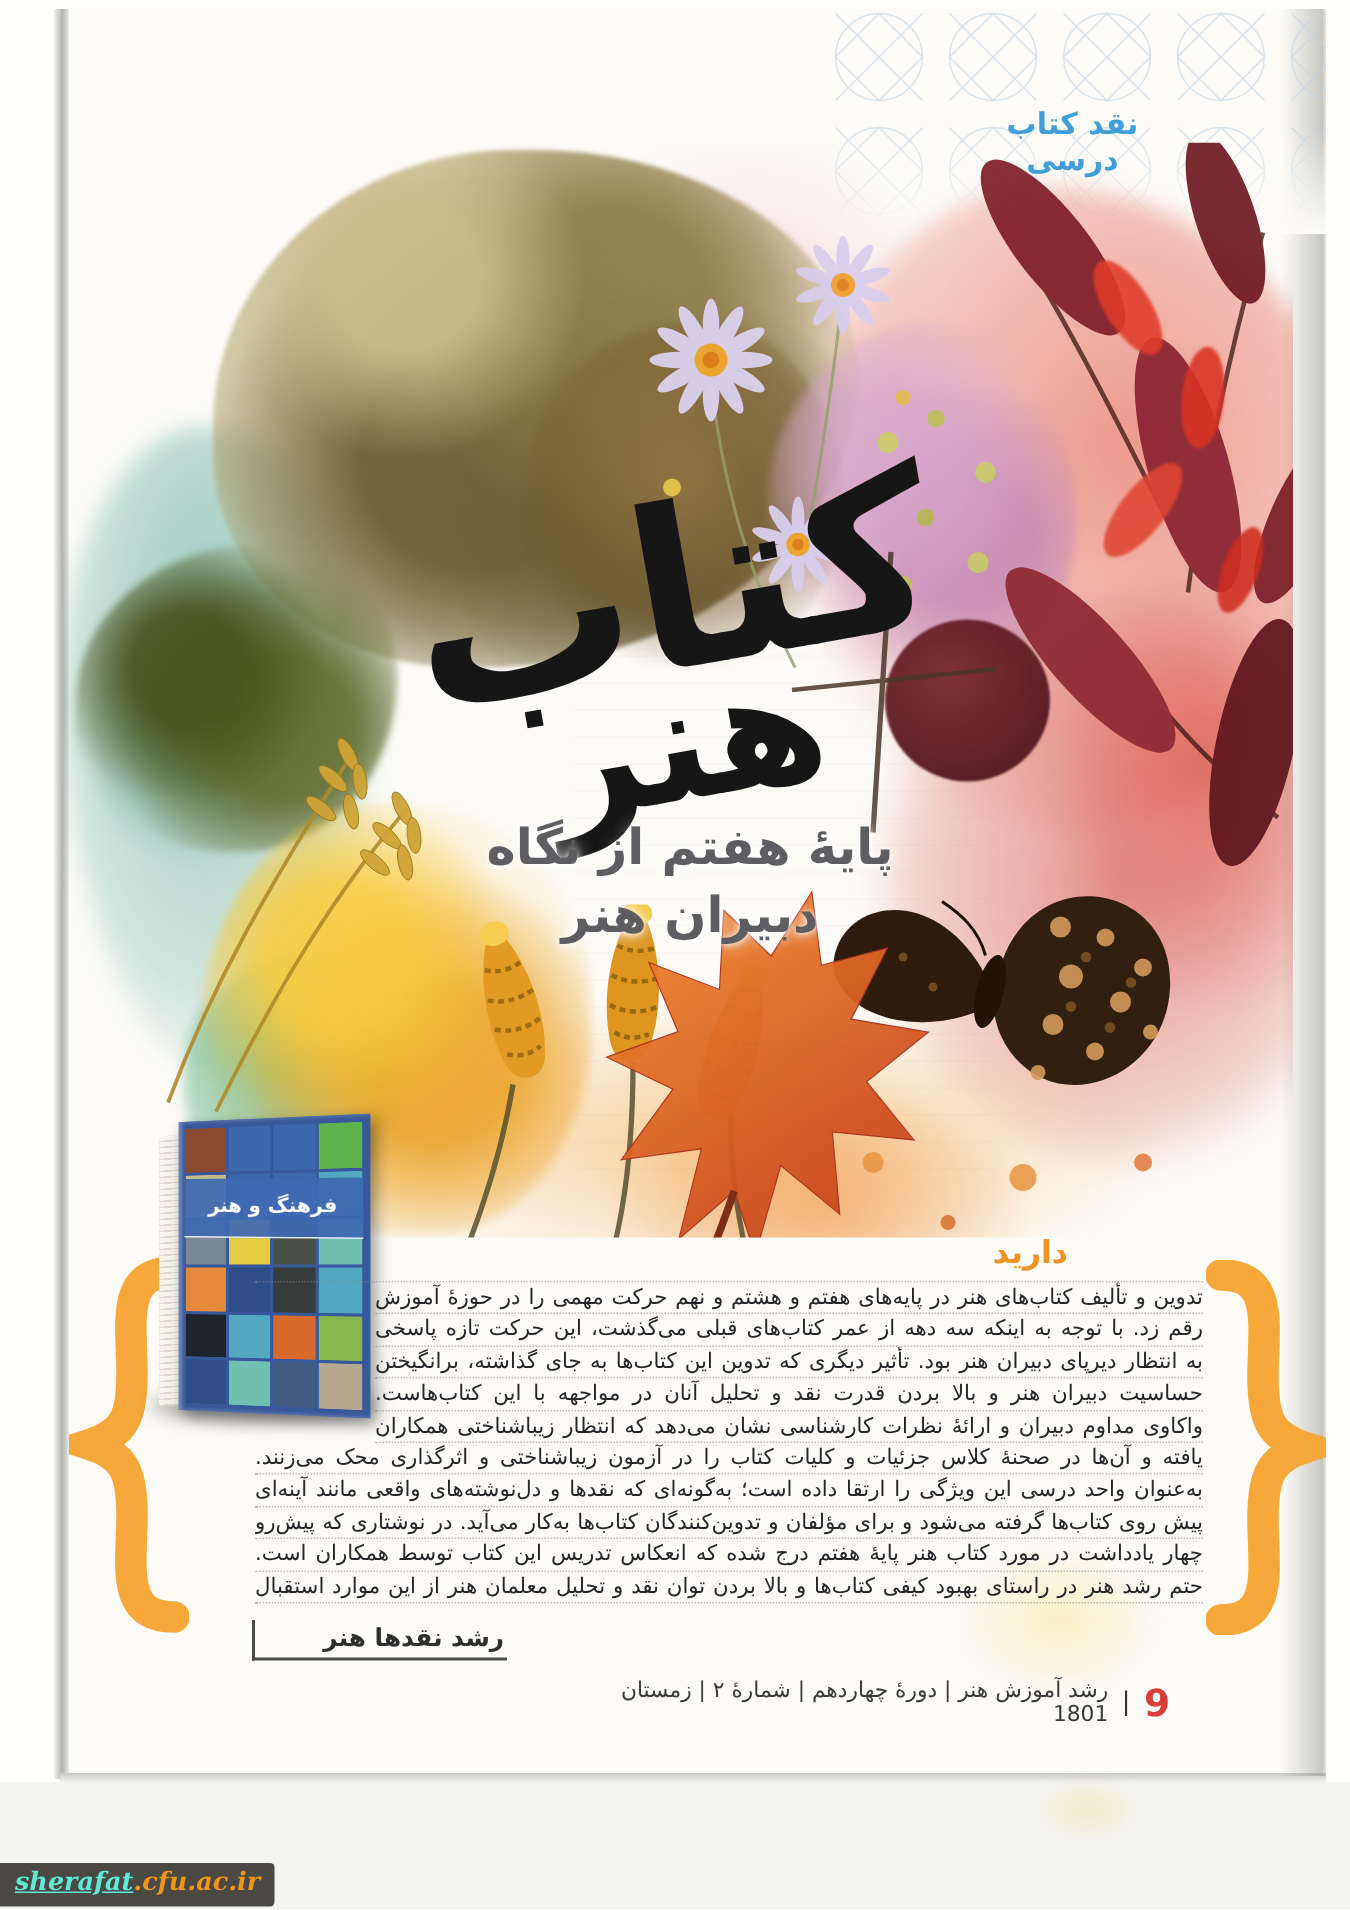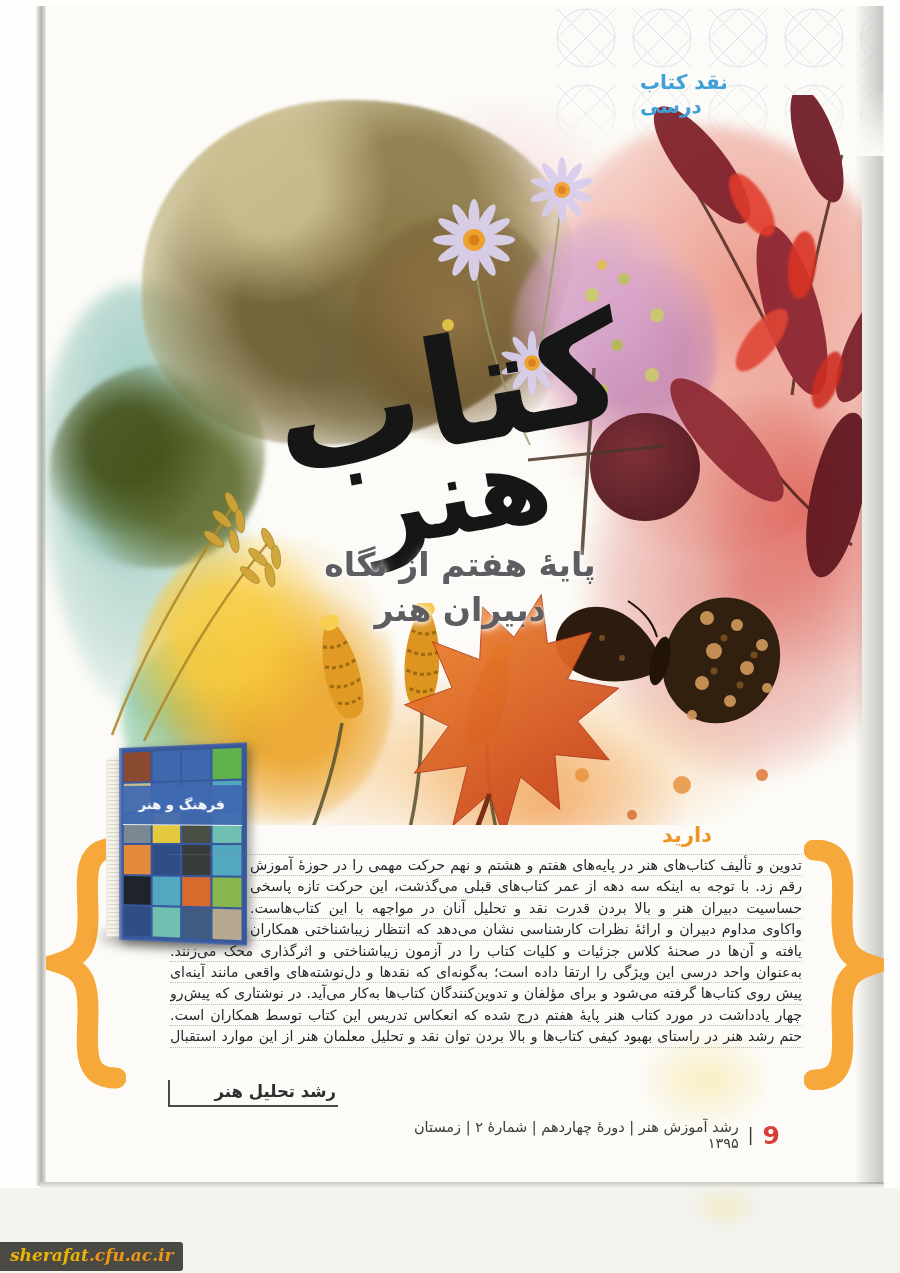--- a/index.html
+++ b/index.html
@@ -15,21 +15,21 @@
      background:linear-gradient(to bottom,#c9c9c4,#f0f0ec);}
   .page-right-shade{left:854px;top:6px;width:30px;height:1178px;z-index:1;
      background:linear-gradient(to right,rgba(0,0,0,0),rgba(110,110,104,.30) 78%,rgba(140,140,132,.48) 92%,rgba(0,0,0,.08));}
   .outside-bottom{left:0;top:1188px;width:900px;height:85px;background:#f3f3ef;z-index:1;}
 
   
   .pattern-wrap{left:548px;top:0;width:336px;height:152px;z-index:2;opacity:.6;}
   .pattern-fade{left:548px;top:86px;width:336px;height:70px;z-index:2;
      background:linear-gradient(to bottom,rgba(252,251,247,0),#fcfbf7);}
   .header-label{left:640px;top:70px;width:150px;height:30px;z-index:3;direction:rtl;
-     text-align:left;font-size:20px;font-weight:bold;color:#3f9fd8;}
+     text-align:center;font-size:20px;font-weight:bold;color:#3f9fd8;}
 
   
   .collage{left:42px;top:95px;width:820px;height:730px;z-index:2;overflow:hidden;}
   .blob{position:absolute;}
   .teal-blob{left:0;top:190px;width:210px;height:430px;filter:blur(7px);border-radius:45% 55% 50% 50%/40% 45% 55% 60%;
      background:radial-gradient(ellipse at 45% 35%,rgba(72,160,145,.55),rgba(72,160,145,.25) 55%,transparent 78%);}
   .teal-core{left:18px;top:300px;width:130px;height:190px;filter:blur(5px);border-radius:50%;
      background:radial-gradient(circle,rgba(42,140,120,.5),transparent 72%);}
   .green-splash{left:80px;top:540px;width:145px;height:165px;filter:blur(4px);border-radius:60% 40% 55% 45%/50% 60% 40% 50%;
      background:radial-gradient(circle at 45% 45%,rgba(48,158,96,.65),rgba(48,158,96,.3) 60%,transparent 80%);}
@@ -127,21 +127,21 @@
   .label-box{left:168px;top:1080px;width:170px;height:27px;z-index:7;direction:rtl;
      border-left:2px solid #4a4a4a;border-bottom:2px solid #4a4a4a;box-sizing:border-box;
      font-size:16.5px;font-weight:bold;color:#2e2e2e;text-align:right;padding:2px 2px 0 8px;}
   .footer{left:400px;top:1120px;width:380px;height:30px;z-index:7;direction:rtl;
      display:flex;align-items:center;gap:9px;color:#3a3a3a;font-size:14.5px;}
   .footer .pagenum{font-size:25px;font-weight:bold;color:#d93d38;line-height:1;}
   .footer .fsep{color:#333;font-size:17px;}
   .watermark{left:0;top:1242px;z-index:8;background:#4b4944;border-radius:0 3px 3px 0;
      padding:3px 10px 6px 10px;font-family:"DejaVu Serif",serif;font-style:italic;
      font-weight:bold;font-size:17px;}
-  .watermark .p1{color:#eab308;}
+  .watermark .p1{color:#5eead4;text-decoration:underline;}
   .watermark .p2{color:#ee9617;}
 </style>
 </head>
 <body>
 
 <div class="canvas">
 
   <div class="abs page"></div>
   <div class="abs page-left-edge"></div>
   <div class="abs page-bottom-edge"></div>
@@ -411,37 +411,38 @@
         <div class="tile" style="background: rgb(64, 90, 128);"></div>
         <div class="tile" style="background: rgb(181, 168, 143);"></div>
       </div>
     <div class="abs cover-band">فرهنگ و هنر</div>
   </div>
 
   <div class="abs intro-heading">دارید</div>
   <div class="abs intro" id="intro-lines">
       <div class="line indent">تدوین و تألیف کتاب‌های هنر در پایه‌های هفتم و هشتم و نهم حرکت مهمی را در حوزهٔ آموزش هنر</div>
       <div class="line indent">رقم زد. با توجه به اینکه سه دهه از عمر کتاب‌های قبلی می‌گذشت، این حرکت تازه پاسخی ارزنده</div>
+      <div class="line indent">به انتظار دیرپای دبیران هنر بود. تأثیر دیگری که تدوین این کتاب‌ها به جای گذاشته، برانگیختن</div>
       <div class="line indent">حساسیت دبیران هنر و بالا بردن قدرت نقد و تحلیل آنان در مواجهه با این کتاب‌هاست. به‌عبارتی،</div>
       <div class="line indent">واکاوی مداوم دبیران و ارائهٔ نظرات کارشناسی نشان می‌دهد که انتظار زیباشناختی همکاران هنر ارتقا</div>
       <div class="line">یافته و آن‌ها در صحنهٔ کلاس جزئیات و کلیات کتاب را در آزمون زیباشناختی و اثرگذاری محک می‌زنند. بنابراین،</div>
       <div class="line">به‌عنوان واحد درسی این ویژگی را ارتقا داده است؛ به‌گونه‌ای که نقدها و دل‌نوشته‌های واقعی مانند آینه‌ای است که</div>
       <div class="line">پیش روی کتاب‌ها گرفته می‌شود و برای مؤلفان و تدوین‌کنندگان کتاب‌ها به‌کار می‌آید. در نوشتاری که پیش‌رو دارید</div>
       <div class="line">چهار یادداشت در مورد کتاب هنر پایهٔ هفتم درج شده که انعکاس تدریس این کتاب توسط همکاران است. به‌طور</div>
       <div class="line">حتم رشد هنر در راستای بهبود کیفی کتاب‌ها و بالا بردن توان نقد و تحلیل معلمان هنر از این موارد استقبال می‌کند.</div>
     </div>
 
   <div class="abs yellow-splash-b1"></div>
   <div class="abs yellow-splash-b2"></div>
 
-  <div class="abs label-box">رشد تحلیل هنر</div>
+  <div class="abs label-box">رشد نقدها هنر</div>
 
   <div class="abs footer">
     <span class="pagenum">9</span>
     <span class="fsep">|</span>
-    <span>رشد آموزش هنر | دورهٔ چهاردهم | شمارهٔ ۲ | زمستان ۱۳۹۵</span>
+    <span>رشد آموزش هنر | دورهٔ چهاردهم | شمارهٔ ۲ | زمستان 1801</span>
   </div>
 
   <div class="abs watermark">
     <span class="p1">sherafat</span><span class="p2">.cfu.ac.ir</span>
   </div>
 
 </div>
 
 </body></html>

